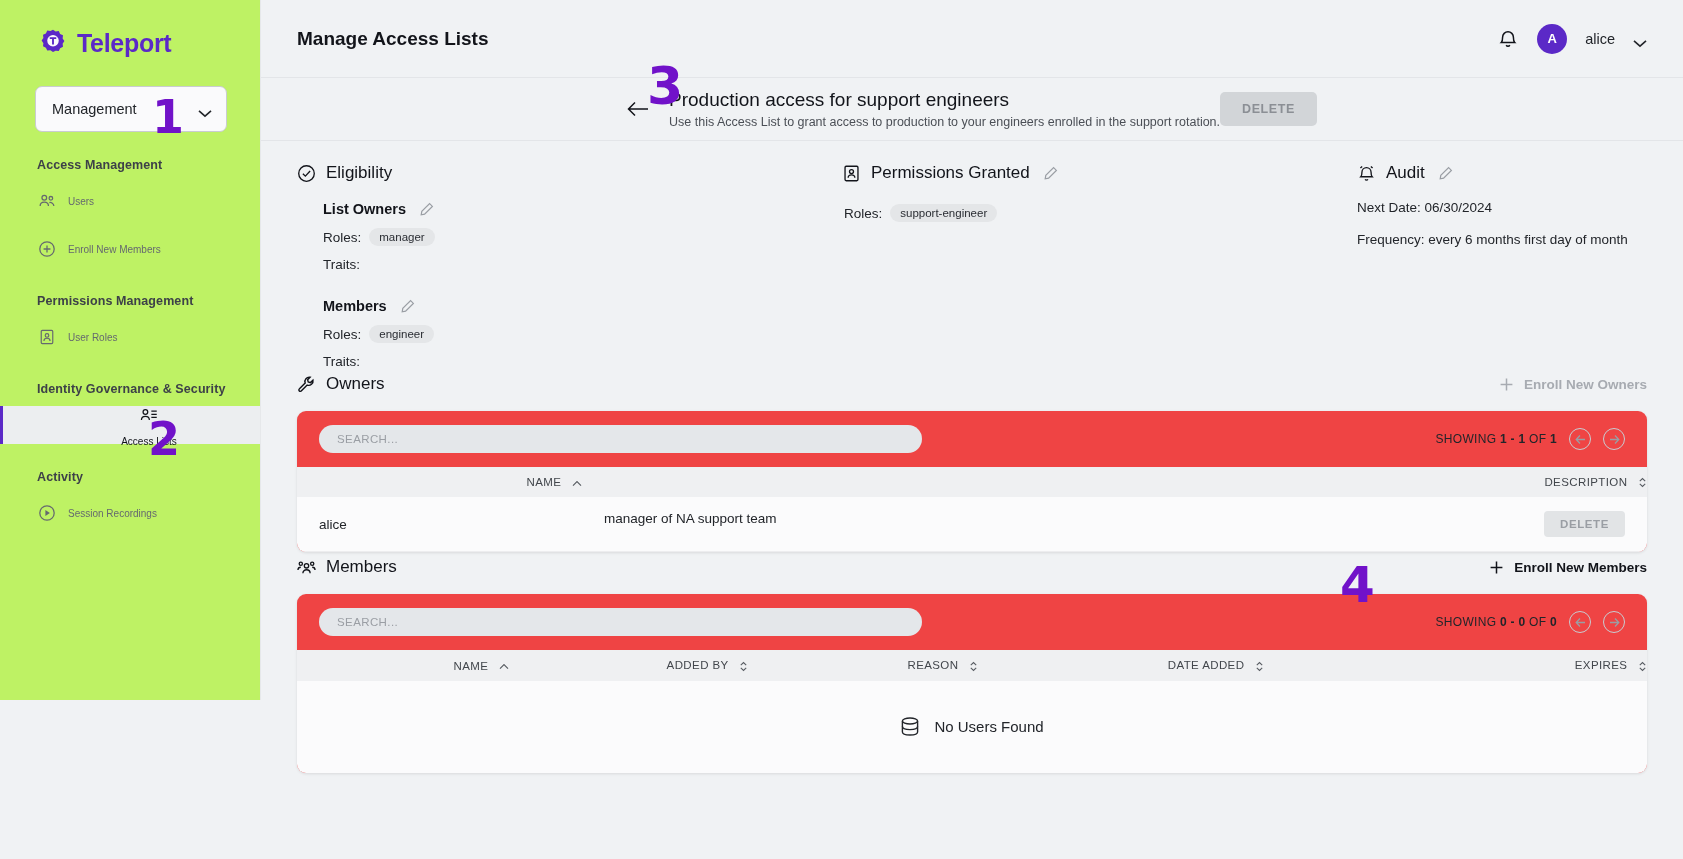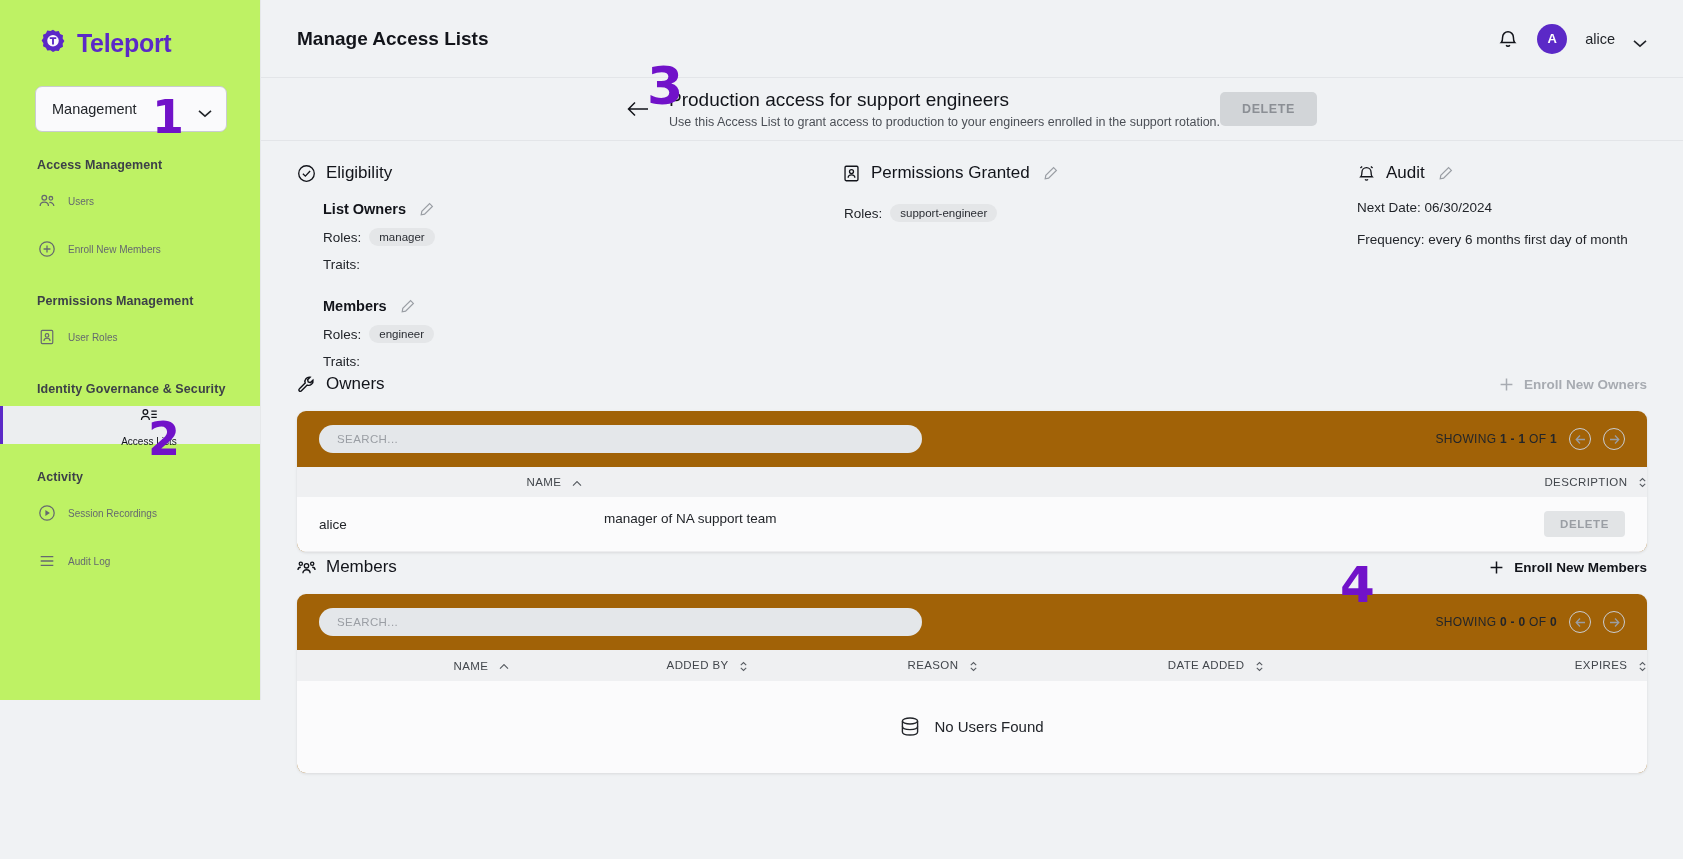--- a/index.html
+++ b/index.html
@@ -103,21 +103,21 @@
   .section-head-left .sico { width: 19px; height: 19px; color: #12141a; }
   .enroll-btn {
     display: flex; align-items: center; gap: 10px; font-size: 13.5px; font-weight: 700;
     cursor: pointer;
   }
   .enroll-btn.disabled { color: #a7abb1; }
   .enroll-btn.enabled { color: #12141a; }
   .plus { width: 15px; height: 15px; }
 
   .card {
-    margin-top: 12px; background: #a16207; border-radius: 9px;
+    margin-top: 12px; background: #ef4444; border-radius: 9px;
     box-shadow: 0 1px 3px rgba(0,0,0,0.10); overflow: hidden;
   }
   .card-top { display: flex; align-items: center; justify-content: space-between; padding: 14px 22px 14px 22px; }
   .search-box {
     width: 603px; height: 28px; background: #e4e7ea; border-radius: 14px;
     display: flex; align-items: center; padding: 0 18px;
     font-size: 11.5px; color: #9a9ea4; letter-spacing: 0.4px; cursor: text;
   }
   .pager { display: flex; align-items: center; gap: 12px; }
   .showing { font-size: 12px; color: #22252a; letter-spacing: 0.3px; }
@@ -228,28 +228,20 @@
 
     <div class="nav-section-title">Activity</div>
     <div class="nav-item">
       <span class="ico">
         <svg viewBox="0 0 20 20" fill="none" stroke="currentColor" stroke-width="1.4">
           <circle cx="10" cy="10" r="8"></circle>
             <path d="M8.2 6.8l5 3.2-5 3.2z" fill="currentColor" stroke="none"></path>
         </svg>
       </span>
       <span>Session Recordings</span>
-    </div>
-    <div class="nav-item">
-      <span class="ico">
-        <svg viewBox="0 0 20 20" fill="none" stroke="currentColor" stroke-width="1.4">
-          <path d="M3 5.2h14M3 10h14M3 14.8h14"></path>
-        </svg>
-      </span>
-      <span>Audit Log</span>
     </div>
 
     <div class="anno" style="left:152px; top:94px; font-size:46px;">1</div>
     <div class="anno" style="left:148px; top:416px; font-size:46px;">2</div>
   </aside>
 
   <main class="main">
 
     <div class="topbar">
       <div class="page-title">Manage Access Lists</div>

